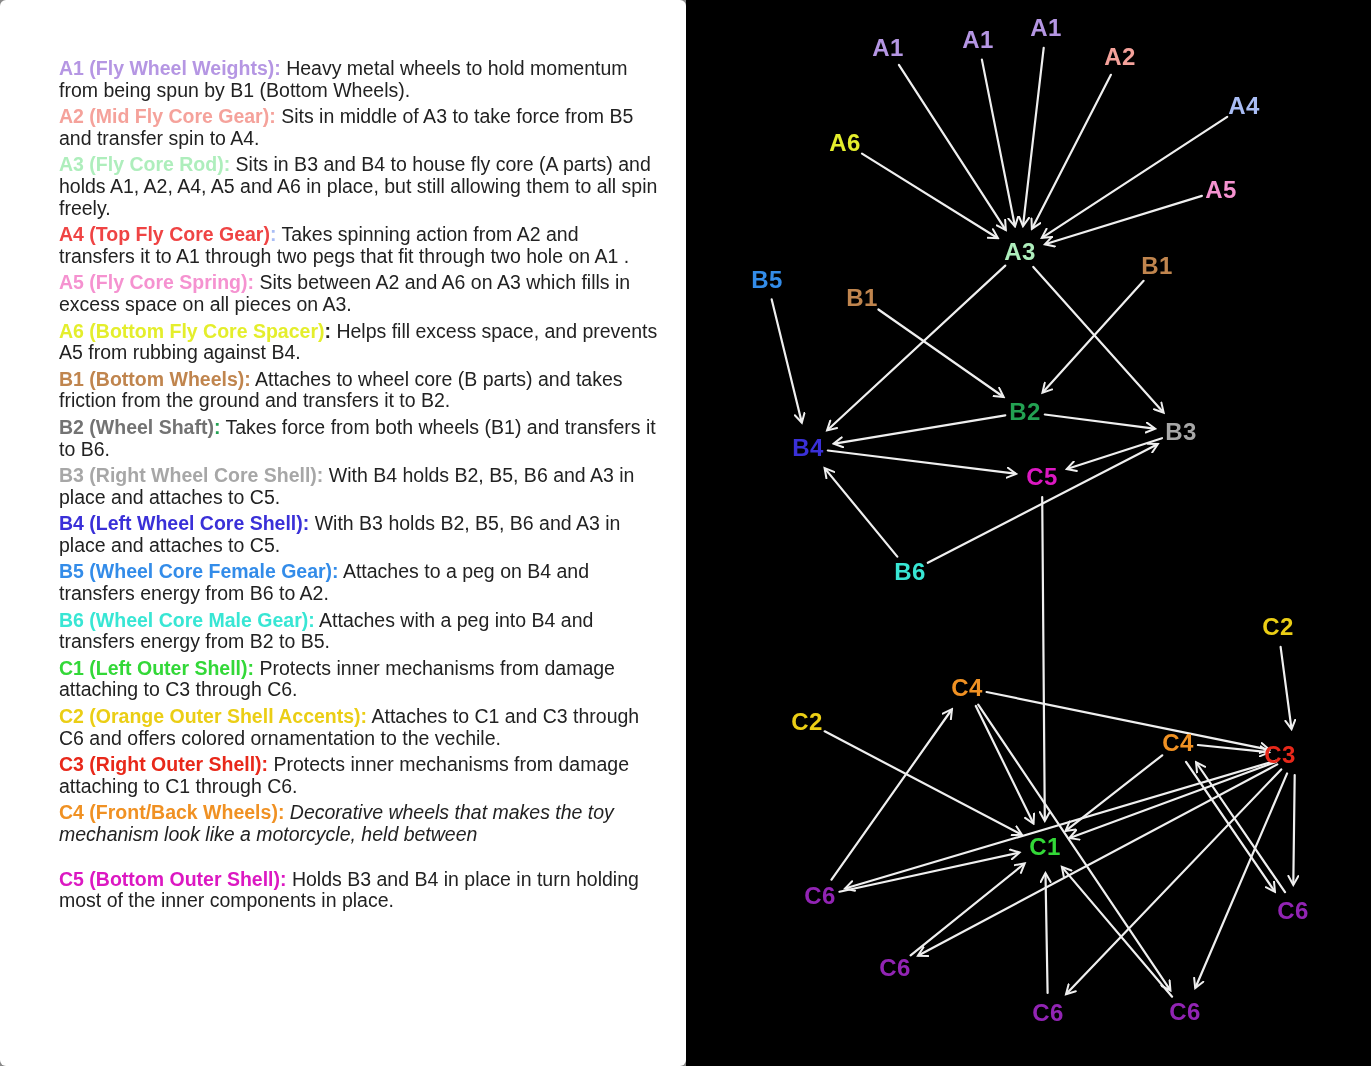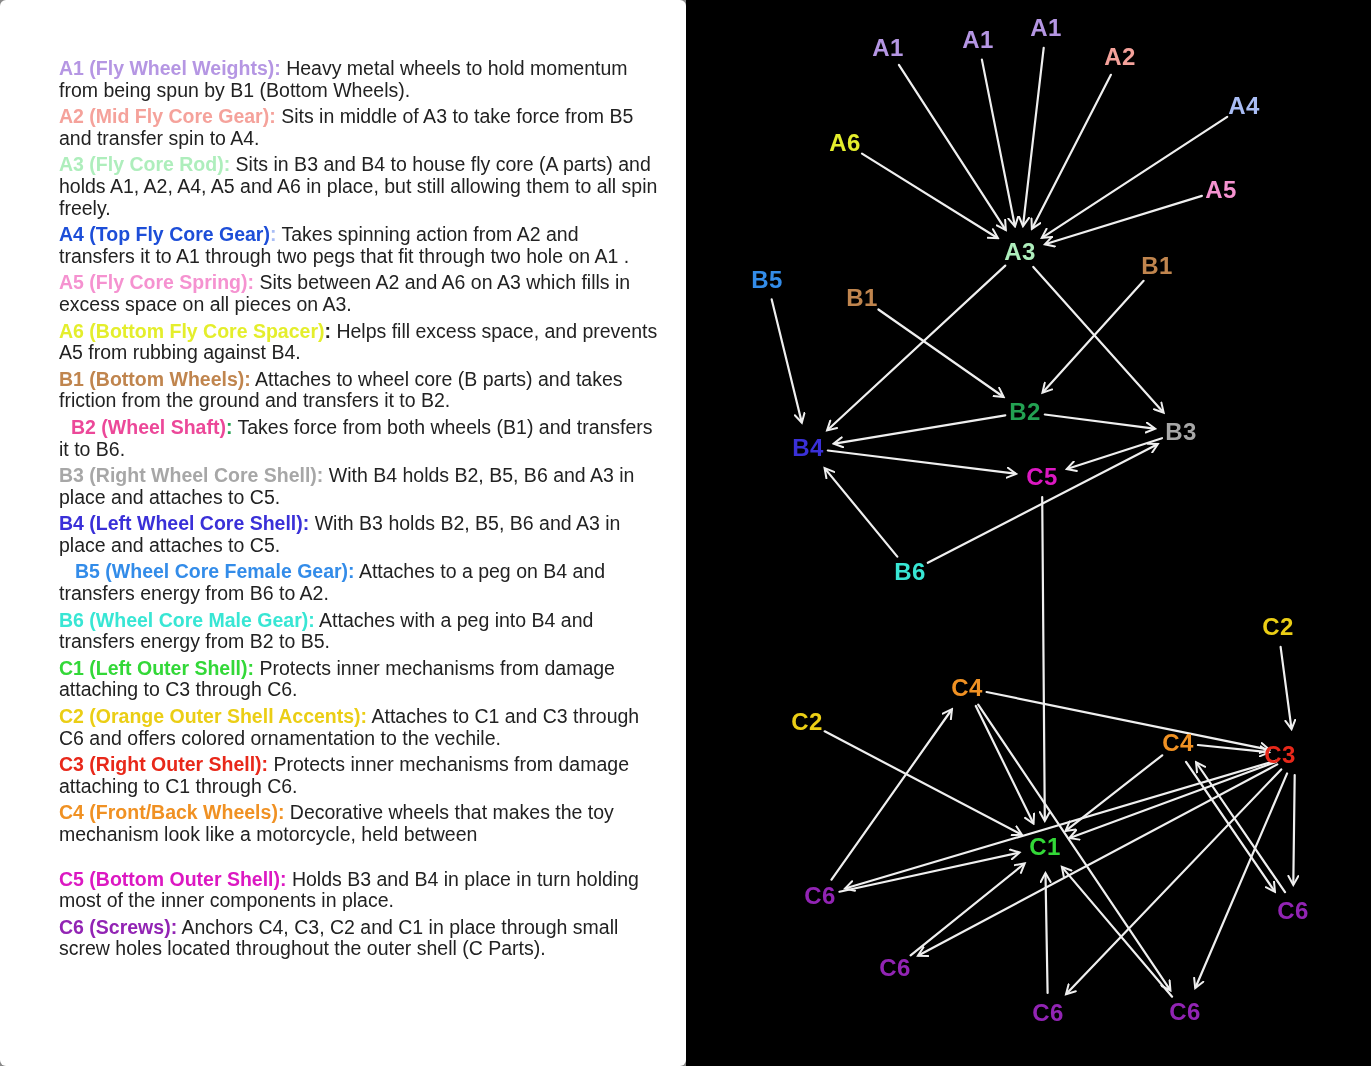--- a/index.html
+++ b/index.html
@@ -18,35 +18,34 @@
 </style>
 </head>
 <body>
 
 <div class="stage">
   <div class="panel-left">
     <div class="legend" id="legend">
         <p><span class="lbl" style="color: rgb(181, 150, 227);">A1 (Fly Wheel Weights)</span><span class="lbl" style="color: rgb(181, 150, 227);">:</span><span class="desc" style="color: rgb(34, 34, 34);"> Heavy metal wheels to hold momentum from being spun by B1 (Bottom Wheels).</span></p>
         <p><span class="lbl" style="color: rgb(245, 162, 155);">A2 (Mid Fly Core Gear)</span><span class="lbl" style="color: rgb(245, 162, 155);">:</span><span class="desc" style="color: rgb(34, 34, 34);"> Sits in middle of A3 to take force from B5 and transfer spin to A4.</span></p>
         <p><span class="lbl" style="color: rgb(174, 238, 188);">A3 (Fly Core Rod)</span><span class="lbl" style="color: rgb(174, 238, 188);">:</span><span class="desc" style="color: rgb(34, 34, 34);"> Sits in B3 and B4 to house fly core (A parts) and holds A1, A2, A4, A5 and A6 in place, but still allowing them to all spin freely.</span></p>
-        <p><span class="lbl" style="color: #1d4ed8;">A4 (Top Fly Core Gear)</span><span class="lbl" style="color: rgb(169, 189, 245);">:</span><span class="desc" style="color: rgb(34, 34, 34);"> Takes spinning action from A2 and transfers it to A1 through two pegs that fit through two hole on A1 .</span></p>
+        <p><span class="lbl" style="color: #ef4444;">A4 (Top Fly Core Gear)</span><span class="lbl" style="color: rgb(169, 189, 245);">:</span><span class="desc" style="color: rgb(34, 34, 34);"> Takes spinning action from A2 and transfers it to A1 through two pegs that fit through two hole on A1 .</span></p>
         <p><span class="lbl" style="color: rgb(245, 146, 208);">A5 (Fly Core Spring)</span><span class="lbl" style="color: rgb(245, 146, 208);">:</span><span class="desc" style="color: rgb(34, 34, 34);"> Sits between A2 and A6 on A3 which fills in excess space on all pieces on A3.</span></p>
         <p><span class="lbl" style="color: rgb(228, 238, 44);">A6 (Bottom Fly Core Spacer)</span><span class="lbl" style="color: rgb(34, 34, 34);">:</span><span class="desc" style="color: rgb(34, 34, 34);"> Helps fill excess space, and prevents A5 from rubbing against B4.</span></p>
         <p><span class="lbl" style="color: rgb(192, 133, 78);">B1 (Bottom Wheels)</span><span class="lbl" style="color: rgb(192, 133, 78);">:</span><span class="desc" style="color: rgb(34, 34, 34);"> Attaches to wheel core (B parts) and takes friction from the ground and transfers it to B2.</span></p>
-        <p><span class="lbl" style="color: #ec4899; margin-left: 12px;">B2 (Wheel Shaft)</span><span class="lbl" style="color: rgb(35, 161, 82);">:</span><span class="desc" style="color: rgb(34, 34, 34);"> Takes force from both wheels (B1) and transfers it to B6.</span></p>
+        <p><span class="lbl" style="color: #737373;">B2 (Wheel Shaft)</span><span class="lbl" style="color: rgb(35, 161, 82);">:</span><span class="desc" style="color: rgb(34, 34, 34);"> Takes force from both wheels (B1) and transfers it to B6.</span></p>
         <p><span class="lbl" style="color: rgb(167, 167, 167);">B3 (Right Wheel Core Shell)</span><span class="lbl" style="color: rgb(167, 167, 167);">:</span><span class="desc" style="color: rgb(34, 34, 34);"> With B4 holds B2, B5, B6 and A3 in place and attaches to C5.</span></p>
         <p><span class="lbl" style="color: rgb(58, 48, 216);">B4 (Left Wheel Core Shell)</span><span class="lbl" style="color: rgb(58, 48, 216);">:</span><span class="desc" style="color: rgb(34, 34, 34);"> With B3 holds B2, B5, B6 and A3 in place and attaches to C5.</span></p>
-        <p><span class="lbl" style="color: rgb(51, 140, 233); margin-left: 16px;">B5 (Wheel Core Female Gear)</span><span class="lbl" style="color: rgb(51, 140, 233);">:</span><span class="desc" style="color: rgb(34, 34, 34);"> Attaches to a peg on B4 and transfers energy from B6 to A2.</span></p>
+        <p><span class="lbl" style="color: rgb(51, 140, 233);">B5 (Wheel Core Female Gear)</span><span class="lbl" style="color: rgb(51, 140, 233);">:</span><span class="desc" style="color: rgb(34, 34, 34);"> Attaches to a peg on B4 and transfers energy from B6 to A2.</span></p>
         <p><span class="lbl" style="color: rgb(56, 230, 212);">B6 (Wheel Core Male Gear)</span><span class="lbl" style="color: rgb(56, 230, 212);">:</span><span class="desc" style="color: rgb(34, 34, 34);"> Attaches with a peg into B4 and transfers energy from B2 to B5.</span></p>
         <p><span class="lbl" style="color: rgb(51, 216, 56);">C1 (Left Outer Shell)</span><span class="lbl" style="color: rgb(51, 216, 56);">:</span><span class="desc" style="color: rgb(34, 34, 34);"> Protects inner mechanisms from damage attaching to C3 through C6.</span></p>
         <p><span class="lbl" style="color: rgb(235, 206, 21);">C2 (Orange Outer Shell Accents)</span><span class="lbl" style="color: rgb(235, 206, 21);">:</span><span class="desc" style="color: rgb(34, 34, 34);"> Attaches to C1 and C3 through C6 and offers colored ornamentation to the vechile.</span></p>
         <p><span class="lbl" style="color: rgb(232, 40, 26);">C3 (Right Outer Shell)</span><span class="lbl" style="color: rgb(232, 40, 26);">:</span><span class="desc" style="color: rgb(34, 34, 34);"> Protects inner mechanisms from damage attaching to C1 through C6.</span></p>
-        <p><span class="lbl" style="color: rgb(240, 145, 35);">C4 (Front/Back Wheels)</span><span class="lbl" style="color: rgb(240, 145, 35);">:</span><span class="desc" style="color: rgb(34, 34, 34);"> Decorative wheels that  makes the toy mechanism look like a motorcycle, held between</span></p>
+        <p><span class="lbl" style="color: rgb(240, 145, 35);">C4 (Front/Back Wheels)</span><span class="lbl" style="color: rgb(240, 145, 35);">:</span><span class="desc" style="color: rgb(34, 34, 34); font-style: italic;"> Decorative wheels that  makes the toy mechanism look like a motorcycle, held between</span></p>
         <p class="gap"><span class="lbl" style="color: rgb(220, 24, 194); margin-top: 44px;">C5 (Bottom Outer Shell)</span><span class="lbl" style="color: rgb(220, 24, 194);">:</span><span class="desc" style="color: rgb(34, 34, 34);"> Holds B3 and B4 in place in turn holding most of the inner components in place.</span></p>
-        <p><span class="lbl" style="color: rgb(146, 36, 180);">C6 (Screws)</span><span class="lbl" style="color: rgb(146, 36, 180);">:</span><span class="desc" style="color: rgb(34, 34, 34);"> Anchors C4, C3, C2 and C1 in place through small screw holes located throughout the outer shell (C Parts).</span></p>
       </div>
   </div>
   <div class="panel-right">
     <svg id="graph-svg" width="685" height="1066">
         <defs>
           <marker id="arrowhead" viewBox="0 0 12 12" refX="9" refY="6" markerWidth="12" markerHeight="12" markerUnits="userSpaceOnUse" orient="auto">
             <path d="M1,1 L10,6 L1,11" fill="none" stroke="#efefef" stroke-width="2" stroke-linecap="round"></path>
           </marker>
         </defs>
         <line x1="212.9" y1="64.8" x2="319.3" y2="229.3" stroke="#efefef" stroke-width="2.2" stroke-linecap="round" marker-end="url(#arrowhead)"></line>

